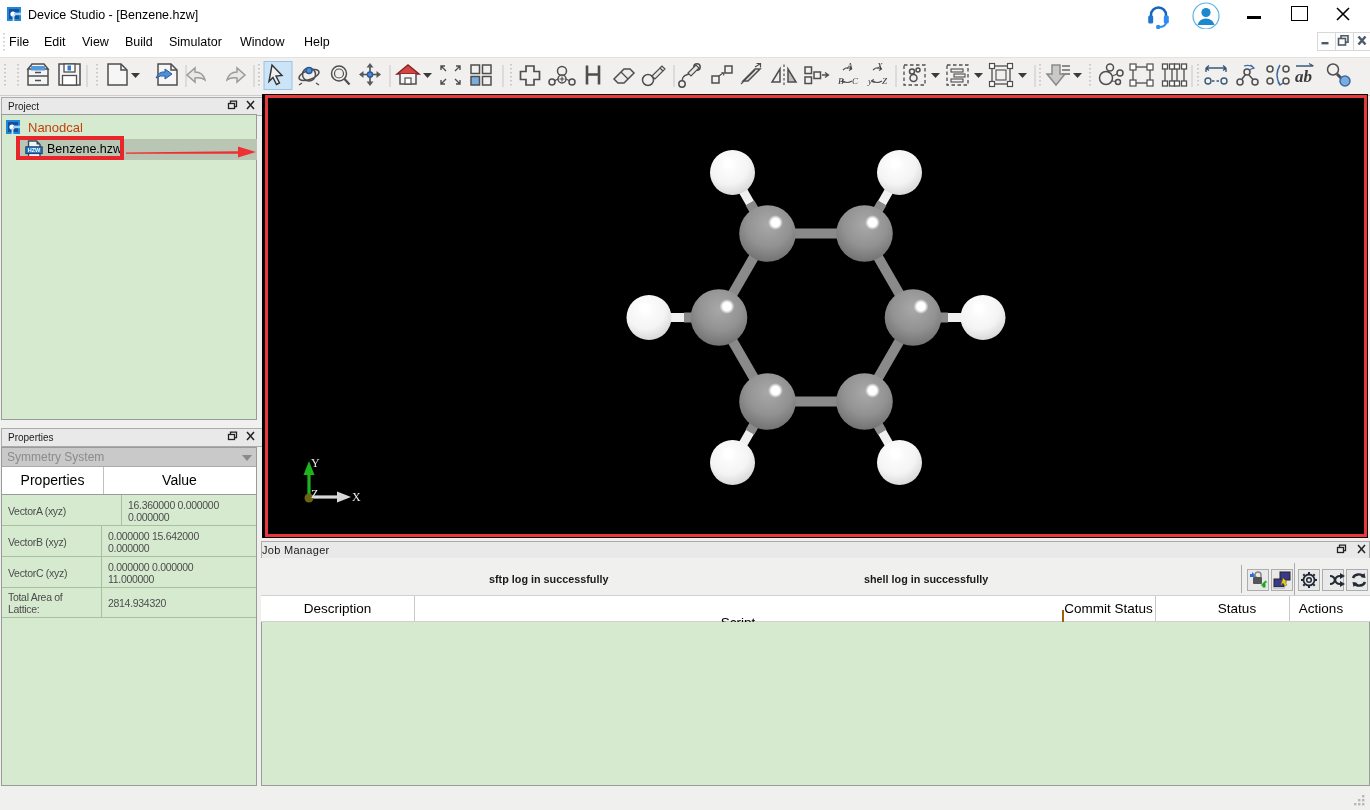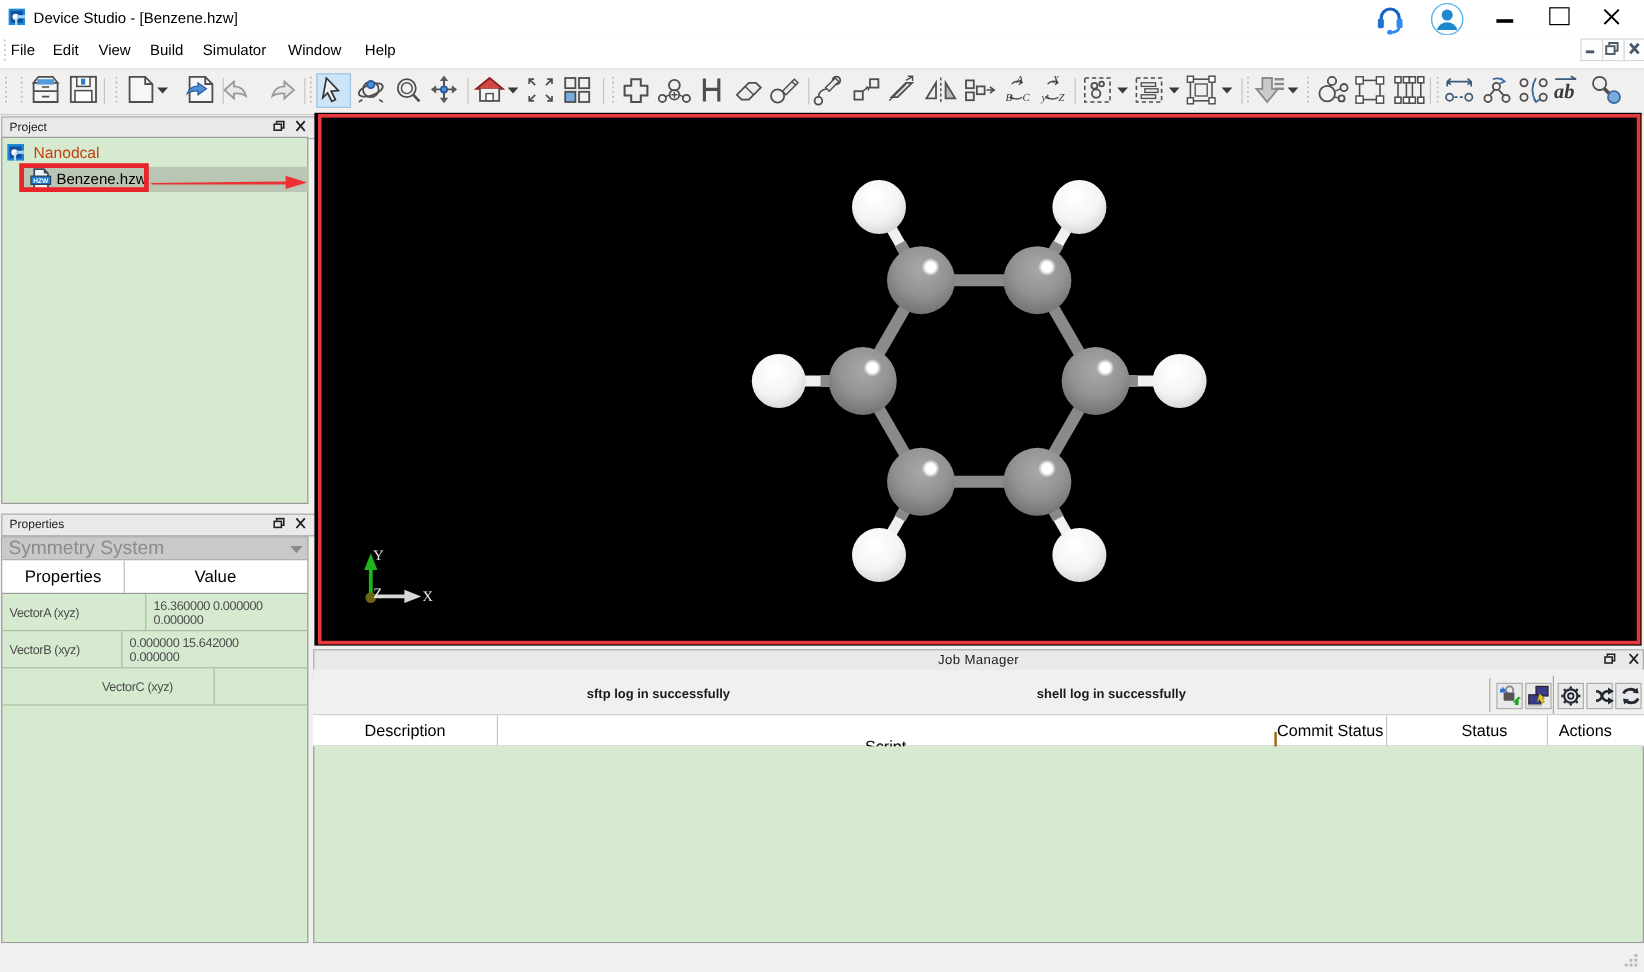--- a/index.html
+++ b/index.html
@@ -293,21 +293,21 @@
   <path d="M0 8.6 L112 7.2 L112 2.5 L130 8 L112 13.5 L112 9.8 L0 9.8 z" fill="#ee2f33"></path>
 </svg>
 
 <div class="abs ptitle mono" style="left:1px;top:428px;width:256px;height:17px;font-size:10px;padding-left:6px;line-height:17px;">Properties</div>
 <svg class="abs" style="left:225px;top:431px;" width="32" height="12" viewBox="0 0 32 12">
   <rect x="3.5" y="3.5" width="6" height="5" fill="none" stroke="#222" stroke-width="1.3"></rect>
   <path d="M5.5 3 v-1.8 h6 v5.5 h-1.8" fill="none" stroke="#222" stroke-width="1.3"></path>
   <path d="M22 1 L29 9 M29 1 L22 9" stroke="#222" stroke-width="1.5"></path>
 </svg>
 <div class="abs" style="left:1px;top:447px;width:256px;height:339px;background:#d6ead0;border:1px solid #9a9a9a;box-sizing:border-box;"></div>
-<div class="abs mono" style="left:2px;top:448px;width:254px;height:19px;background:#c9c9c9;border-bottom:1px solid #aaa;box-sizing:border-box;color:#8b8b8b;font-size:16px;line-height:19px;padding-left:5px;">Symmetry System</div>
+<div class="abs mono" style="left:2px;top:448px;width:254px;height:19px;background:#c9c9c9;border-bottom:1px solid #aaa;box-sizing:border-box;color:#8b8b8b;font-size:12px;line-height:19px;padding-left:5px;">Symmetry System</div>
 <svg class="abs" style="left:242px;top:455px;" width="10" height="6" viewBox="0 0 10 6">
     <path d="M0 0 h10 l-5 6 z" fill="#8a8a8a"></path>
   </svg>
 
 <div class="abs" style="left:2px;top:467px;width:254px;height:28px;background:#ffffff;border-bottom:1px solid #9a9a9a;box-sizing:border-box;">
   <div class="abs" style="left:0;top:0;width:101px;height:27px;border-right:1px solid #c0c0c0;text-align:center;line-height:27px;font-size:14px;color:#000;">Properties</div>
   <div class="abs" style="left:101px;top:0;width:153px;height:27px;text-align:center;line-height:27px;font-size:14px;color:#000;">Value</div>
 </div>
 <div class="abs mono" id="proptable" style="left:2px;top:495px;width:254px;font-size:10.5px;letter-spacing:-0.3px;color:#4c4c4c;">
     <div style="display:flex;border-bottom:1px solid #a8bfa2;height:30px;">
@@ -317,20 +317,29 @@
       </div>
     </div>
     <div style="display:flex;border-bottom:1px solid #a8bfa2;height:30px;">
       <div style="width:100px;border-right:1px solid #a8bfa2;padding:1px 0 0 6px;box-sizing:border-box;display:flex;align-items:center;">VectorB (xyz)</div>
       <div style="flex:1;padding:1px 0 0 6px;box-sizing:border-box;display:flex;align-items:center;">
         <span>0.000000 15.642000<br>0.000000</span>
       </div>
     </div>
     <div style="display:flex;border-bottom:1px solid #a8bfa2;height:30px;justify-content:center;">
       <div style="width:100px;border-right:1px solid #a8bfa2;padding:1px 0 0 6px;box-sizing:border-box;display:flex;align-items:center;">VectorC (xyz)</div>
+      <div style="flex:1;padding:1px 0 0 6px;box-sizing:border-box;display:flex;align-items:center;">
+        <span>0.000000 0.000000<br>11.000000</span>
+      </div>
+    </div>
+    <div style="display:flex;border-bottom:1px solid #a8bfa2;height:29px;">
+      <div style="width:100px;border-right:1px solid #a8bfa2;padding:1px 0 0 6px;box-sizing:border-box;display:flex;align-items:center;">Total Area of<br>Lattice:</div>
+      <div style="flex:1;padding:1px 0 0 6px;box-sizing:border-box;display:flex;align-items:center;">
+        <span>2814.934320</span>
+      </div>
     </div>
   </div>
 
 <div class="abs" style="left:262px;top:94px;width:1106px;height:444px;background:#000;"></div>
 <div class="abs" style="left:265px;top:95px;width:1102px;height:442px;border:3px solid #e9383c;box-sizing:border-box;background:#000;"></div>
 <svg class="abs" style="left:268px;top:98px;" width="1096" height="436" viewBox="0 0 1096 436">
   <defs>
     <radialGradient id="cg" cx="0.52" cy="0.34" r="0.78">
       <stop offset="0" stop-color="#a9a9a9"></stop>
       <stop offset="0.5" stop-color="#929292"></stop>
@@ -398,21 +407,21 @@
     <path d="M41 363 l-5.5 14 h11 z" fill="#1db41d"></path>
     <line x1="44" y1="399" x2="70" y2="399" stroke="#d8d8d8" stroke-width="3.2"></line>
     <path d="M83 399 l-14 -5.5 v11 z" fill="#d8d8d8"></path>
     <circle cx="41" cy="400" r="4.5" fill="#6b6414"></circle>
     <text x="43" y="369">Y</text>
     <text x="84" y="403">X</text>
     <text x="43" y="400">Z</text>
   </g>
 </svg>
 
-<div class="abs ptitle mono" style="left:261px;top:541px;width:1109px;height:28px;font-size:11px;padding-left:0;line-height:17px;box-sizing:border-box;letter-spacing:0.3px;text-align:center;">Job Manager</div>
+<div class="abs ptitle mono" style="left:261px;top:541px;width:1109px;height:28px;font-size:11px;padding-left:0;line-height:17px;box-sizing:border-box;letter-spacing:0.3px;">Job Manager</div>
 <svg class="abs" style="left:1334px;top:544px;" width="36" height="12" viewBox="0 0 36 12">
   <rect x="3.5" y="3.5" width="6" height="5" fill="none" stroke="#222" stroke-width="1.3"></rect>
   <path d="M5.5 3 v-1.8 h6 v5.5 h-1.8" fill="none" stroke="#222" stroke-width="1.3"></path>
   <path d="M24 1 L31 9 M31 1 L24 9" stroke="#222" stroke-width="1.5"></path>
 </svg>
 <div class="abs" style="left:261px;top:558px;width:1109px;height:36px;background:#f0f0ef;"></div>
 <div class="abs mono" style="left:489px;top:573px;font-size:10.8px;font-weight:bold;color:#1a1a1a;">sftp log in successfully</div>
 <div class="abs mono" style="left:864px;top:573px;font-size:10.8px;font-weight:bold;color:#1a1a1a;">shell log in successfully</div>
 <div id="jmbtns">
   <div class="abs" style="left:1241px;top:565px;width:1px;height:28px;background:#aaa;"></div>

